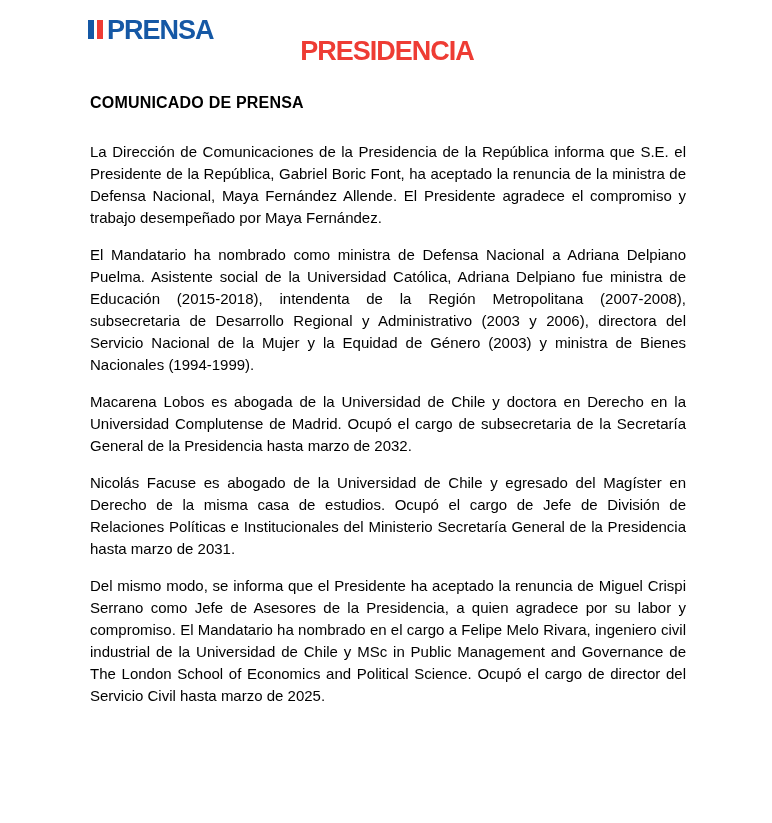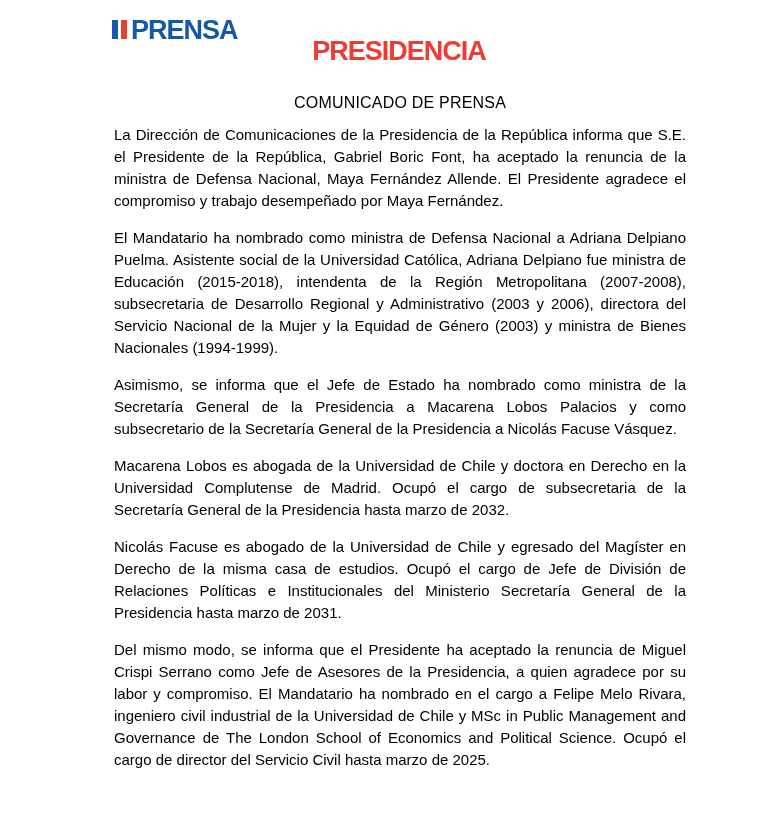--- a/index.html
+++ b/index.html
@@ -11,21 +11,21 @@
     width: 772px;
     height: 823px;
     font-family: "Liberation Sans", sans-serif;
     color: #000000;
     overflow: hidden;
   }
   .page {
     box-sizing: border-box;
     width: 772px;
     height: 823px;
-    padding: 20px 86px 20px 114px;
+    padding: 20px 86px 20px 90px;
   }
   
   .logo {
     font-weight: bold;
     font-size: 27px;
     letter-spacing: -1px;
     line-height: 21px;
     margin-left: -2px;
   }
   .logo-line1 { white-space: nowrap; }
@@ -34,25 +34,24 @@
     width: 6px;
     height: 19px;
     vertical-align: baseline;
   }
   .bar-blue { background: var(--logo-blue, #1558A5); margin-right: 3px; }
   .bar-red  { background: var(--logo-red,  #EE3C34); margin-right: 4px; }
   .logo-prensa { color: var(--logo-blue, #1558A5); }
   .logo-line2  { color: var(--logo-red,  #EE3C34); text-align: center; }
   
   .doc-title {
-    text-align: center;
-    font-weight: normal;
+    font-weight: bold;
     font-size: 16px;
     letter-spacing: 0.2px;
-    margin: 32px 0 12px 0;
+    margin: 32px 0 29px 0;
   }
   
   .body p {
     font-size: 15px;
     line-height: 22px;
     text-align: justify;
     margin: 0 0 15px 0;
   }
 </style>
 </head>
@@ -65,19 +64,18 @@
       <span class="bar bar-blue"></span><span class="bar bar-red"></span><span class="logo-prensa">PRENSA</span>
     </div>
     <div class="logo-line2">PRESIDENCIA</div>
   </div>
 
   <div class="doc-title">COMUNICADO DE PRENSA</div>
 
   <div class="body">
     <p>La Dirección de Comunicaciones de la Presidencia de la República informa que S.E. el Presidente de la República, Gabriel Boric Font, ha aceptado la renuncia de la ministra de Defensa Nacional, Maya Fernández Allende. El Presidente agradece el compromiso y trabajo desempeñado por Maya Fernández.</p>
     <p>El Mandatario ha nombrado como ministra de Defensa Nacional a Adriana Delpiano Puelma. Asistente social de la Universidad Católica, Adriana Delpiano fue ministra de Educación (2015-2018), intendenta de la Región Metropolitana (2007-2008), subsecretaria de Desarrollo Regional y Administrativo (2003 y 2006), directora del Servicio Nacional de la Mujer y la Equidad de Género (2003) y ministra de Bienes Nacionales (1994-1999).</p>
-    <p>Asimismo, se informa que el Jefe de Estado ha nombrado como ministra de la Secretaría General de la Presidencia a Macarena Lobos Palacios y como subsecretario de la Secretaría General de la Presidencia a Nicolás Facuse Vásquez.</p>
     <p>Macarena Lobos es abogada de la Universidad de Chile y doctora en Derecho en la Universidad Complutense de Madrid. Ocupó el cargo de subsecretaria de la Secretaría General de la Presidencia hasta marzo de 2032.</p>
     <p>Nicolás Facuse es abogado de la Universidad de Chile y egresado del Magíster en Derecho de la misma casa de estudios. Ocupó el cargo de Jefe de División de Relaciones Políticas e Institucionales del Ministerio Secretaría General de la Presidencia hasta marzo de 2031.</p>
     <p>Del mismo modo, se informa que el Presidente ha aceptado la renuncia de Miguel Crispi Serrano como Jefe de Asesores de la Presidencia, a quien agradece por su labor y compromiso. El Mandatario ha nombrado en el cargo a Felipe Melo Rivara, ingeniero civil industrial de la Universidad de Chile y MSc in Public Management and Governance de The London School of Economics and Political Science. Ocupó el cargo de director del Servicio Civil hasta marzo de 2025.</p>
   </div>
 
 </div>
 
 </body></html>

